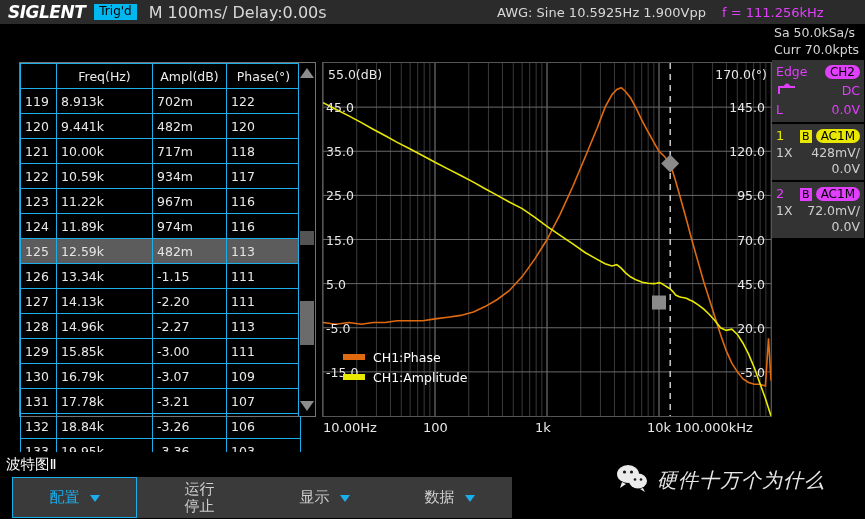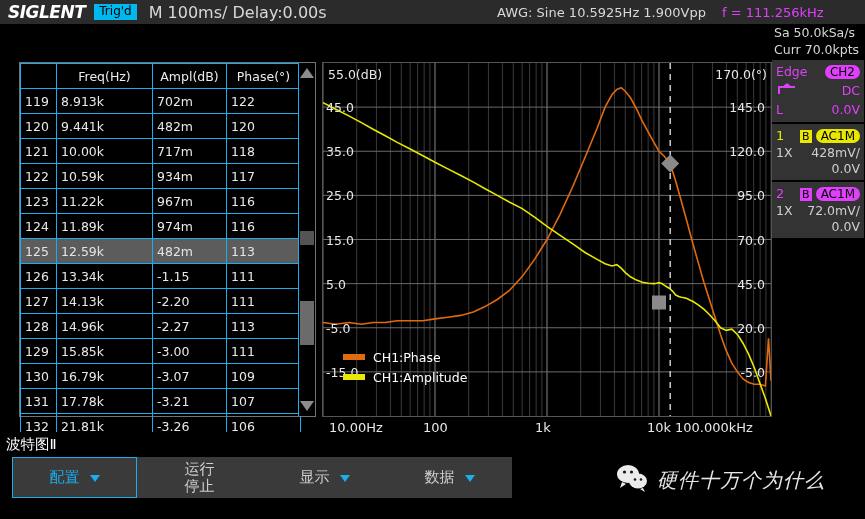--- a/index.html
+++ b/index.html
@@ -118,21 +118,21 @@
   .sq { background: #e8e800; color: #000; font-size: 11px; padding: 0 2px; line-height: 13px; }
   .sq.m { background: #e040fb; }
   .ch-num { font-size: 13px; }
   .ch1 .ch-num { color: #e8e800; }
   .ch2 .ch-num { color: #e040fb; }
   .ch-line { color: #cfcfcf; font-size: 12.5px; text-align: right; line-height: 16px; }
   .ch-line .lead { float: left; }
   .slope-icon { display:inline-block; }
 
   
-  .bottom { position: absolute; left: 0; top: 432px; width: 865px; height: 67px; background: #000; }
+  .bottom { position: absolute; left: 0; top: 452px; width: 865px; height: 67px; background: #000; }
   .bode-title { color: #ffffff; font-size: 14.5px; padding: 3px 0 0 6px; }
   .btnrow { position: absolute; left: 12px; top: 25px; display: flex; gap: 0; }
   .btn {
     width: 125px; height: 41px; background: #3a3a3a;
     display: flex; align-items: center; justify-content: center;
     color: #cfcfcf; font-size: 15px; position: relative;
   }
   .btn.active { border: 1px solid #1badec; color: #1badec; }
   .btn .caret {
     width: 0; height: 0; border-left: 5px solid transparent;
@@ -254,21 +254,21 @@
               <td>109</td>
             </tr>
             <tr>
               <td class="idx">131</td>
               <td>17.78k</td>
               <td>-3.21</td>
               <td>107</td>
             </tr>
             <tr>
               <td class="idx">132</td>
-              <td>21.81k</td>
+              <td>18.84k</td>
               <td>-3.26</td>
               <td>106</td>
             </tr>
             <tr>
               <td class="idx">133</td>
               <td>19.95k</td>
               <td>-3.36</td>
               <td>103</td>
             </tr>
           </tbody>
@@ -356,21 +356,21 @@
           <text x="442" y="269.75" class="axis-lbl-r">20.0</text>
           <text x="442" y="313.875" class="axis-lbl-r">-5.0</text>
           <rect x="20" y="291" width="22" height="6" fill="#e06a10"></rect>
           <text x="50" y="299" class="legend-txt">CH1:Phase</text>
           <rect x="20" y="311" width="22" height="6" fill="#e8e800"></rect>
           <text x="50" y="319" class="legend-txt">CH1:Amplitude</text>
         </svg>
     </div>
 
     <div class="xaxis">
-        <div class="xlbl" style="left: 7px; text-align: center;">10.00Hz</div>
+        <div class="xlbl" style="left: 1px; text-align: center;">10.00Hz</div>
         <div class="xlbl" style="left: 101px;">100</div>
         <div class="xlbl" style="left: 213px;">1k</div>
         <div class="xlbl" style="left: 325px;">10k</div>
         <div class="xlbl" style="left: 353px;">100.000kHz</div>
       </div>
   </div>
 
   <div class="sidebar">
     <div class="sb-sa">Sa 50.0kSa/s</div>
     <div class="sb-sa">Curr 70.0kpts</div>

